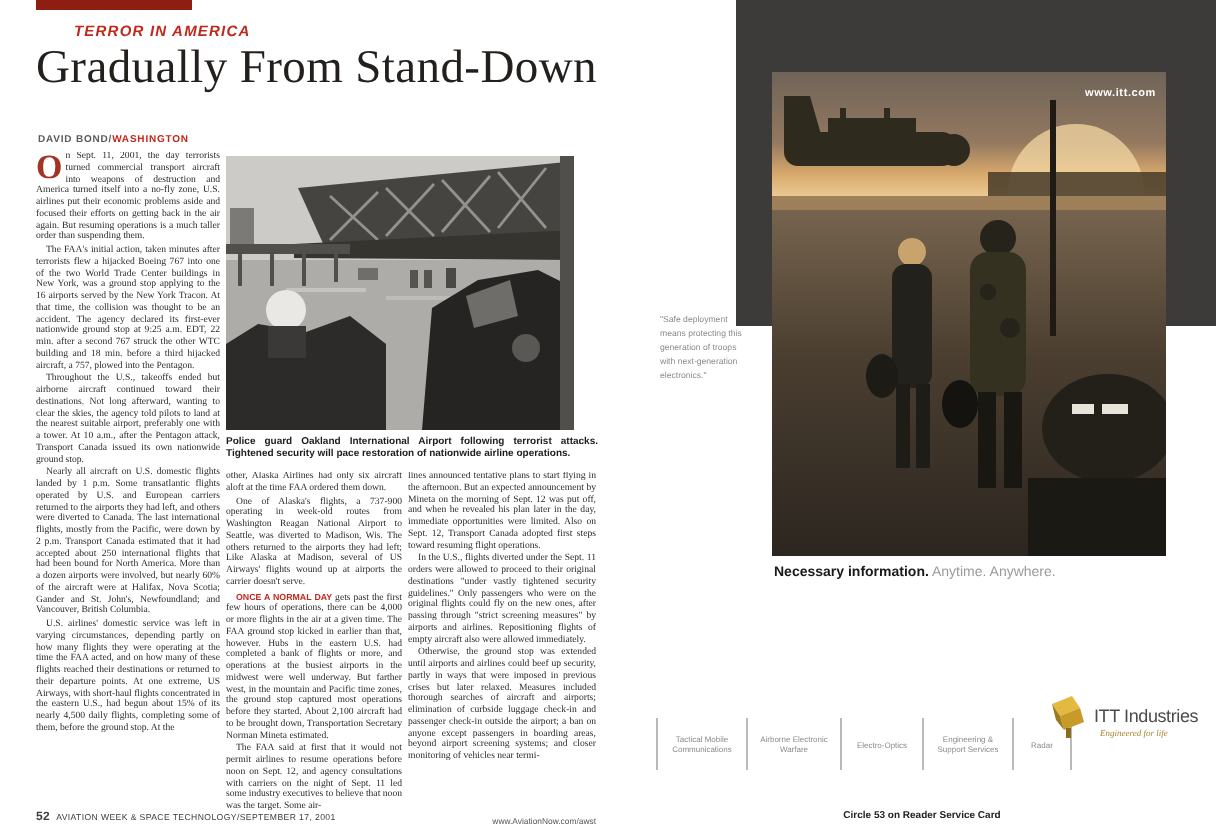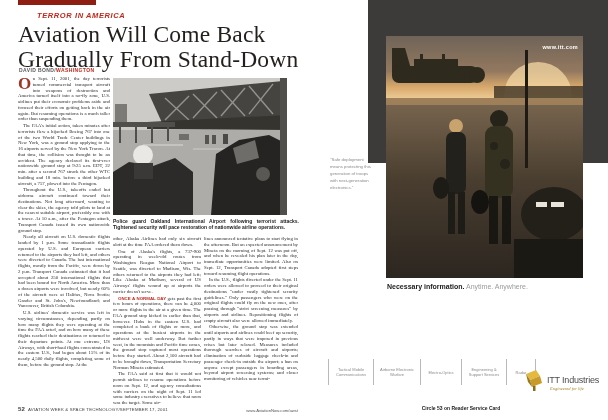--- a/index.html
+++ b/index.html
@@ -46,39 +46,38 @@
   .ad-quote{position:absolute;left:330px;top:156px;width:60px;font-family:"Liberation Sans",sans-serif;
             font-size:4.3px;line-height:7px;color:#8a8a8a;white-space:pre-line;}
   .ad-tagline{position:absolute;left:387px;top:283px;font-family:"Liberation Sans",sans-serif;font-size:7px;}
   .ad-tagline .b{font-weight:bold;color:#1a1a1a;}
   .ad-tagline .g{color:#9a9a9a;}
   .ad-categories{position:absolute;left:328px;top:359px;height:26px;display:flex;align-items:stretch;}
   .cat{display:flex;align-items:center;justify-content:center;text-align:center;
        font-family:"Liberation Sans",sans-serif;font-size:4px;line-height:5px;color:#8b8b8b;
        border-left:1px solid #b9b9b9;white-space:pre-line;padding:0 2px;}
   .cat:last-child{border-right:1px solid #b9b9b9;}
-  .itt-logo{position:absolute;left:524px;top:366px;width:84px;height:32px;}
+  .itt-logo{position:absolute;left:524px;top:344px;width:84px;height:32px;}
   .itt-mark{position:absolute;left:0;top:2px;width:20px;height:24px;}
   .itt-name{position:absolute;left:23px;top:9px;font-family:"Liberation Sans",sans-serif;
             font-size:9px;color:#4c4c4c;letter-spacing:-.2px;}
   .itt-tag{position:absolute;left:26px;top:20px;font-style:italic;font-size:4.5px;color:#a8862e;
            font-family:"Liberation Serif",serif;}
   .ad-reader{position:absolute;left:418px;top:405px;width:86px;text-align:center;
              font-family:"Liberation Sans",sans-serif;font-size:5px;font-weight:bold;color:#222;}
 </style>
 </head>
 <body>
 
 <div class="page">
 
   <div class="red-topbar"></div>
   <div class="kicker">TERROR IN AMERICA</div>
 
   <div class="headline">
-    <div>Aviation Will Come Back</div>
     <div>Gradually From Stand-Down</div>
   </div>
 
   <div class="byline">
     <span>DAVID BOND/</span><span class="loc">WASHINGTON</span>
   </div>
 
   <div class="col col1">
     <p><span class="dropcap">O</span><span>n Sept. 11, 2001, the day terrorists turned commercial transport aircraft into weapons of destruction and America turned itself into a no-fly zone, U.S. airlines put their economic problems aside and focused their efforts on getting back in the air again. But resuming operations is a much taller order than suspending them.</span></p>
     <p class="indent">The FAA's initial action, taken minutes after terrorists flew a hijacked Boeing 767 into one of the two World Trade Center buildings in New York, was a ground stop applying to the 16 airports served by the New York Tracon. At that time, the collision was thought to be an accident. The agency declared its first-ever nationwide ground stop at 9:25 a.m. EDT, 22 min. after a second 767 struck the other WTC building and 18 min. before a third hijacked aircraft, a 757, plowed into the Pentagon.</p>

